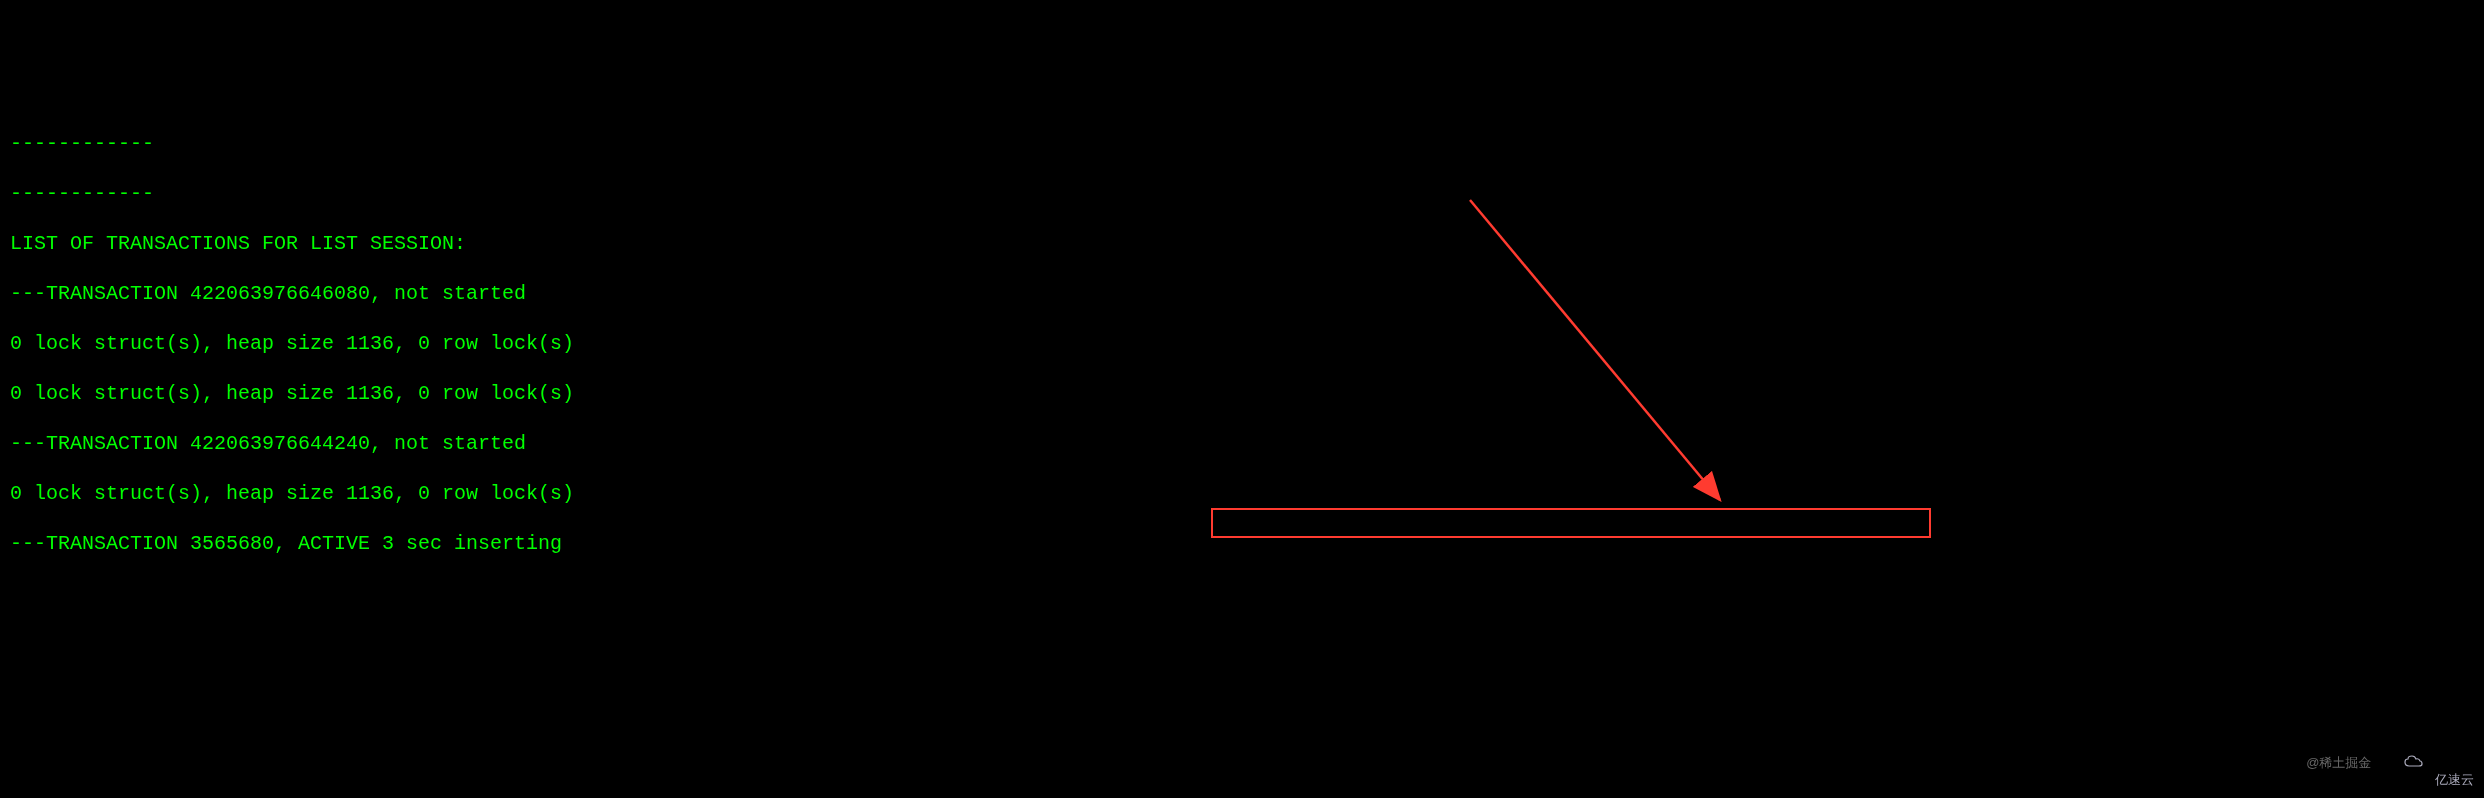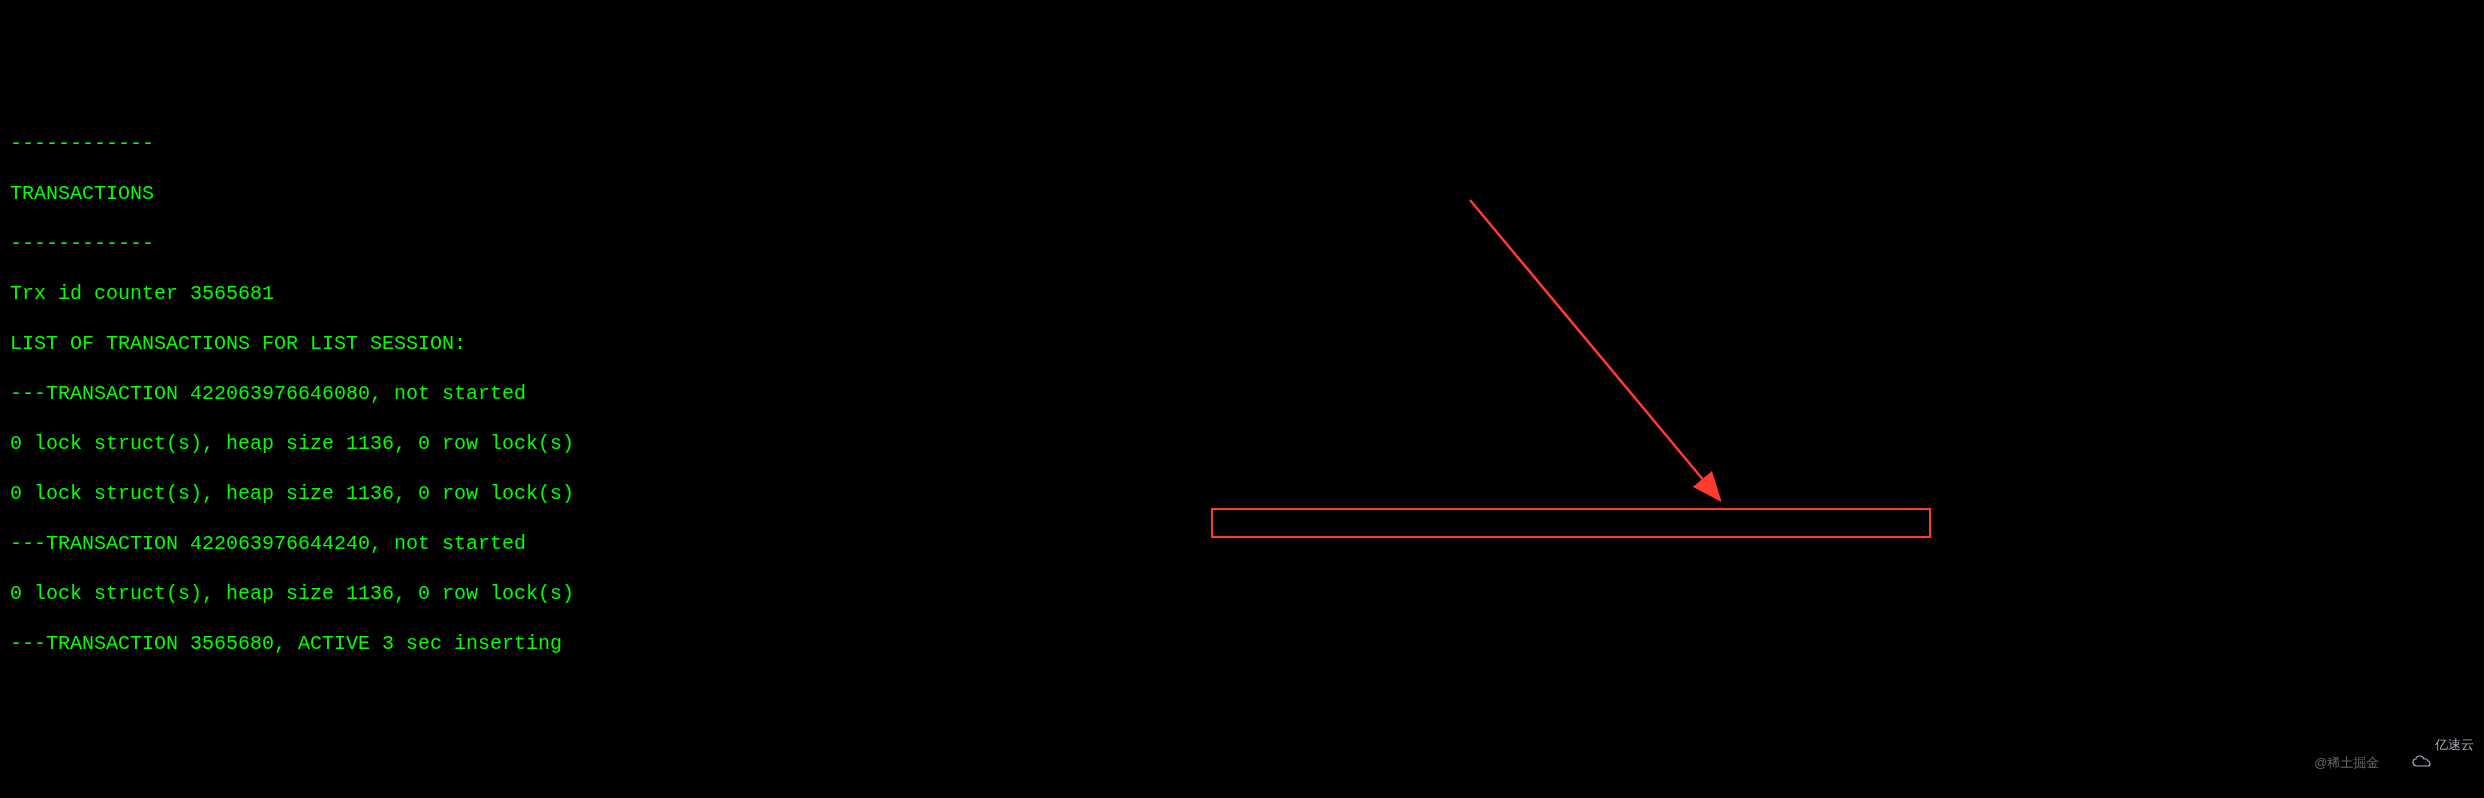--- a/index.html
+++ b/index.html
@@ -50,38 +50,36 @@
       color: #888;
       font-size: 13px;
       font-family: sans-serif;
       margin-left: 19px;
     }
     .watermark .wm-left {
       color: #666;
     }
     .watermark .wm-right {
       display: flex;
-      align-items: flex-start;
-      gap: 4px;
+      align-items: flex-end;
+      gap: 12px;
       color: #aab;
     }
     .cloud-icon {
       display: inline-block;
     }
   </style>
 </head>
 <body>
 
 
 
 <div>
 <span class="line">------------</span>
-<span class="line">TRANSACTIONS</span>
 <span class="line">------------</span>
-<span class="line">Trx id counter 3565681</span>
 <span class="line">LIST OF TRANSACTIONS FOR LIST SESSION:</span>
 <span class="line">---TRANSACTION 422063976646080, not started</span>
 <span class="line">0 lock struct(s), heap size 1136, 0 row lock(s)</span>
 <span class="line">0 lock struct(s), heap size 1136, 0 row lock(s)</span>
 <span class="line">---TRANSACTION 422063976644240, not started</span>
 <span class="line">0 lock struct(s), heap size 1136, 0 row lock(s)</span>
 <span class="line">---TRANSACTION 3565680, ACTIVE 3 sec inserting</span>
 
 
 

